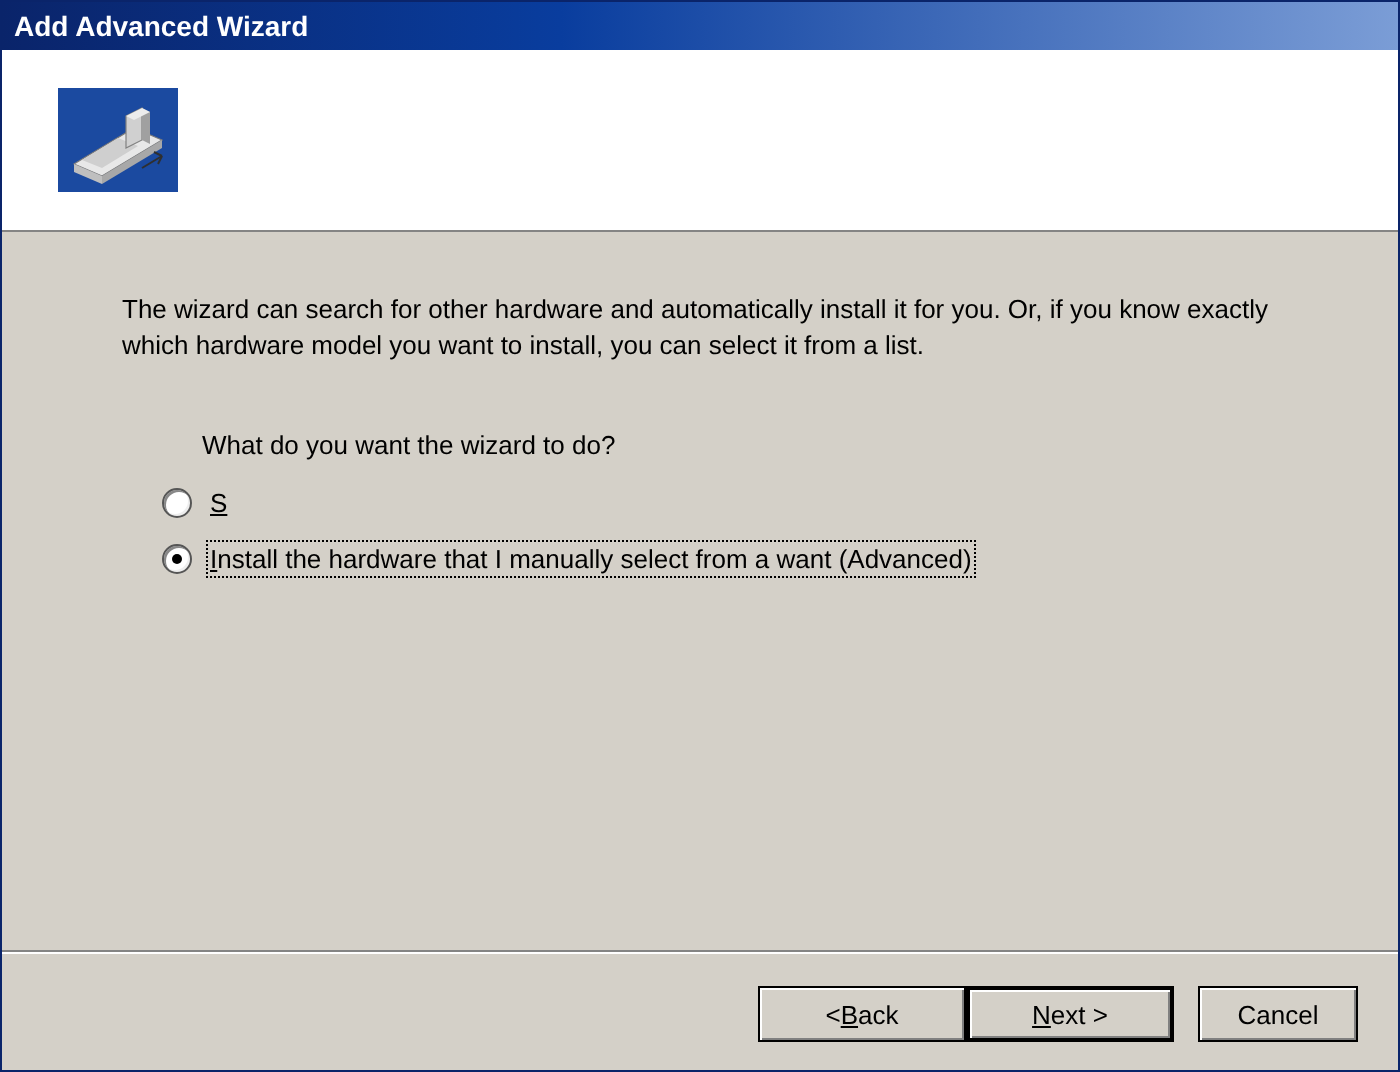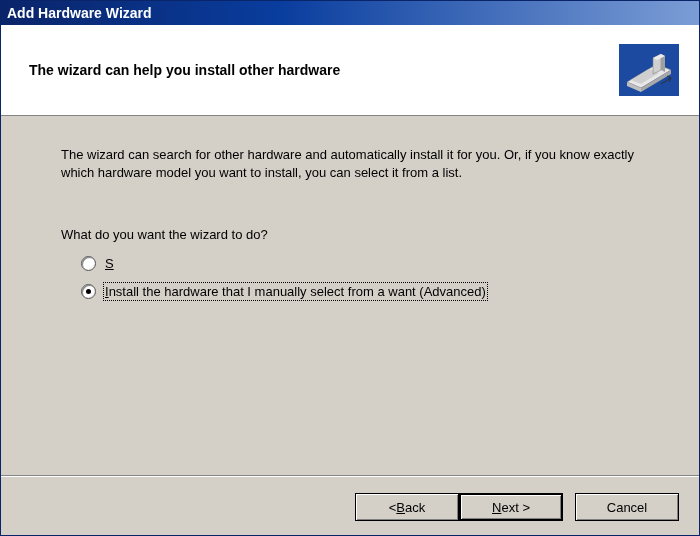--- a/index.html
+++ b/index.html
@@ -50,24 +50,25 @@
     width: 60px;
     height: 52px;
   }
   .content {
     flex: 1;
     padding: 30px 60px 10px 60px;
     color: #000;
   }
   .instr-text {
     line-height: 1.35;
-    margin-bottom: 46px;
+    margin-bottom: 34px;
   }
   .question-text {
     margin-bottom: 10px;
+    margin-left: 40px;
   }
   .radio-group {
     padding-left: 20px;
   }
   .radio-row {
     display: flex;
     align-items: center;
     height: 22px;
     margin-bottom: 6px;
   }
@@ -107,21 +108,21 @@
     background: linear-gradient(to bottom, #848484 0 1px, #fff 1px 2px);
     margin: 0 0 8px 0;
   }
   .button-bar {
     padding: 8px 20px 14px 0;
     display: flex;
     justify-content: flex-end;
     gap: 12px;
   }
   .btn {
-    width: 104px;
+    width: 80px;
     height: 28px;
     font: inherit;
     background: #d4d0c8;
     color: #000;
     border: 1px solid #000;
     box-shadow: inset 1px 1px 0 #fff, inset -1px -1px 0 #808080;
     display: inline-flex;
     align-items: center;
     justify-content: center;
     cursor: pointer;
@@ -136,25 +137,24 @@
     box-shadow: inset 1px 1px 0 #fff, inset -1px -1px 0 #808080;
   }
   svg.icon-hw { display: block; }
 </style>
 </head>
 <body>
 
 <div class="window">
 
   <div class="titlebar">
-    <span>Add Hardware Wizard</span>
+    <span>Add Advanced Wizard</span>
   </div>
 
   <div class="header-strip">
-    <div class="header-title">The wizard can help you install other hardware</div>
     <div class="header-icon">
       <svg class="icon-hw" viewBox="0 0 60 52" width="60" height="52">
         <rect x="0" y="0" width="60" height="52" fill="#1b4aa0"></rect>
         <g transform="translate(8,10)">
           <polygon points="0,28 30,10 44,16 14,34" fill="#e8e8e8" stroke="#7a7a7a" stroke-width="0.6"></polygon>
           <polygon points="0,28 0,32 14,38 14,34" fill="#bfbfbf"></polygon>
           <polygon points="14,34 14,38 44,20 44,16" fill="#a8a8a8"></polygon>
           <polygon points="4,26 22,15 32,19 14,30" fill="#cfcfcf"></polygon>
           <g transform="translate(26,-6)">
             <polygon points="0,10 8,6 8,22 0,26" fill="#d0d0d0" stroke="#808080" stroke-width="0.6"></polygon>

